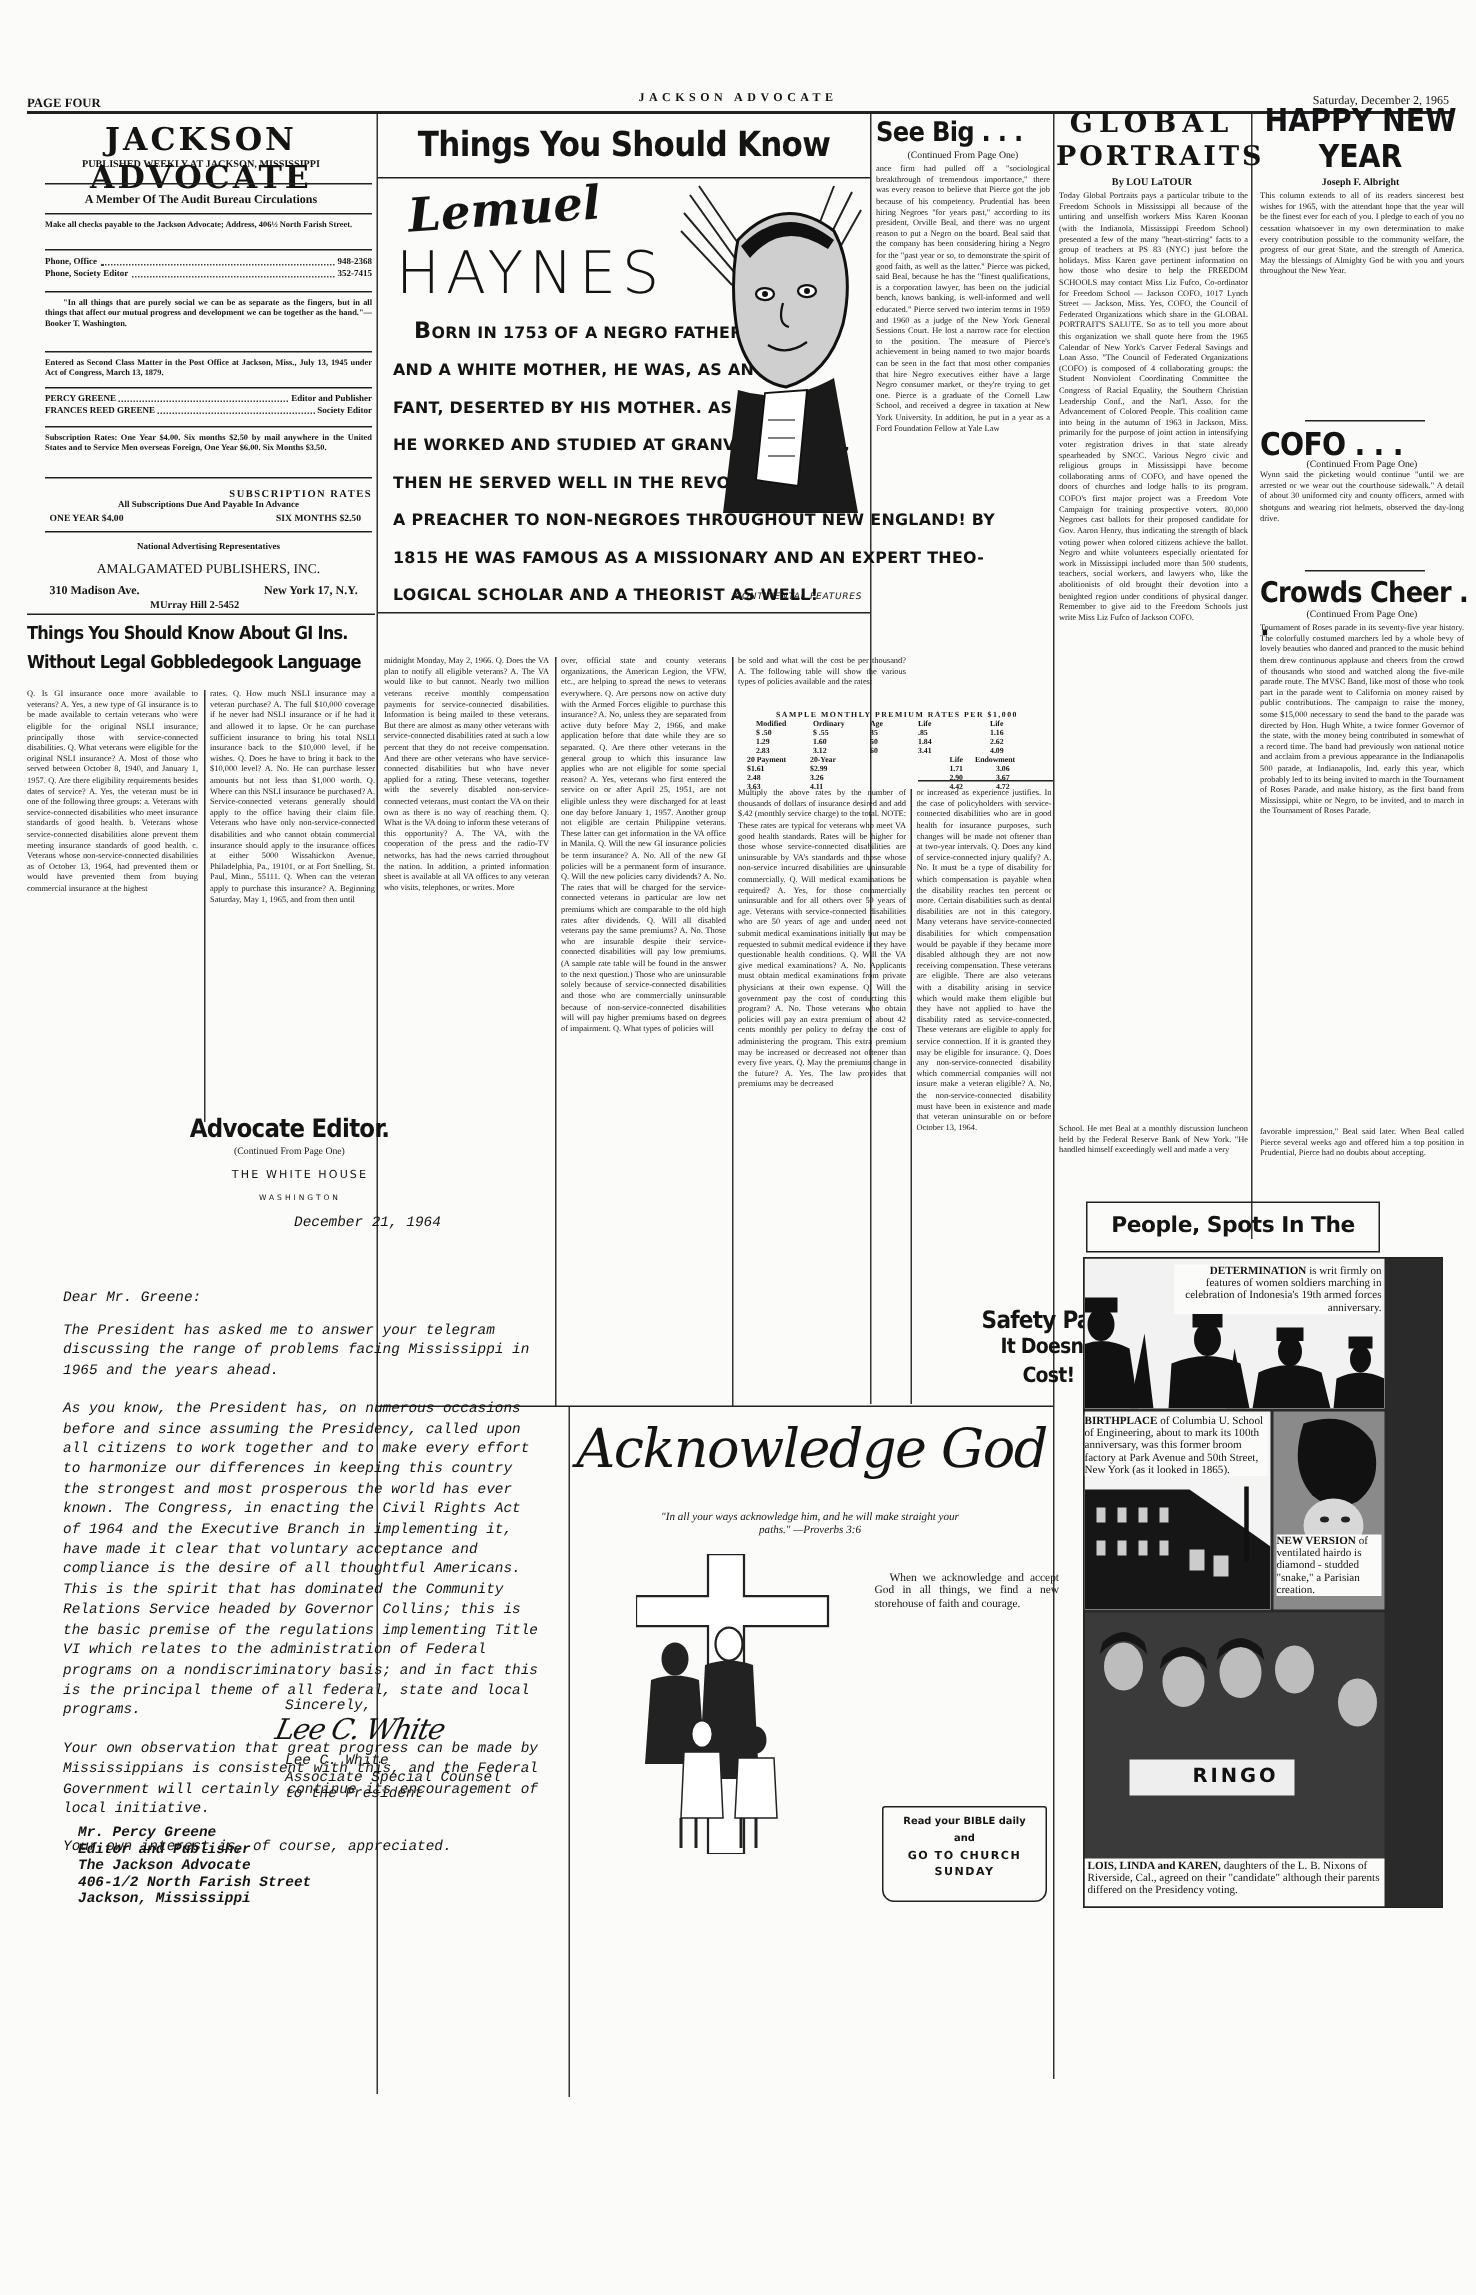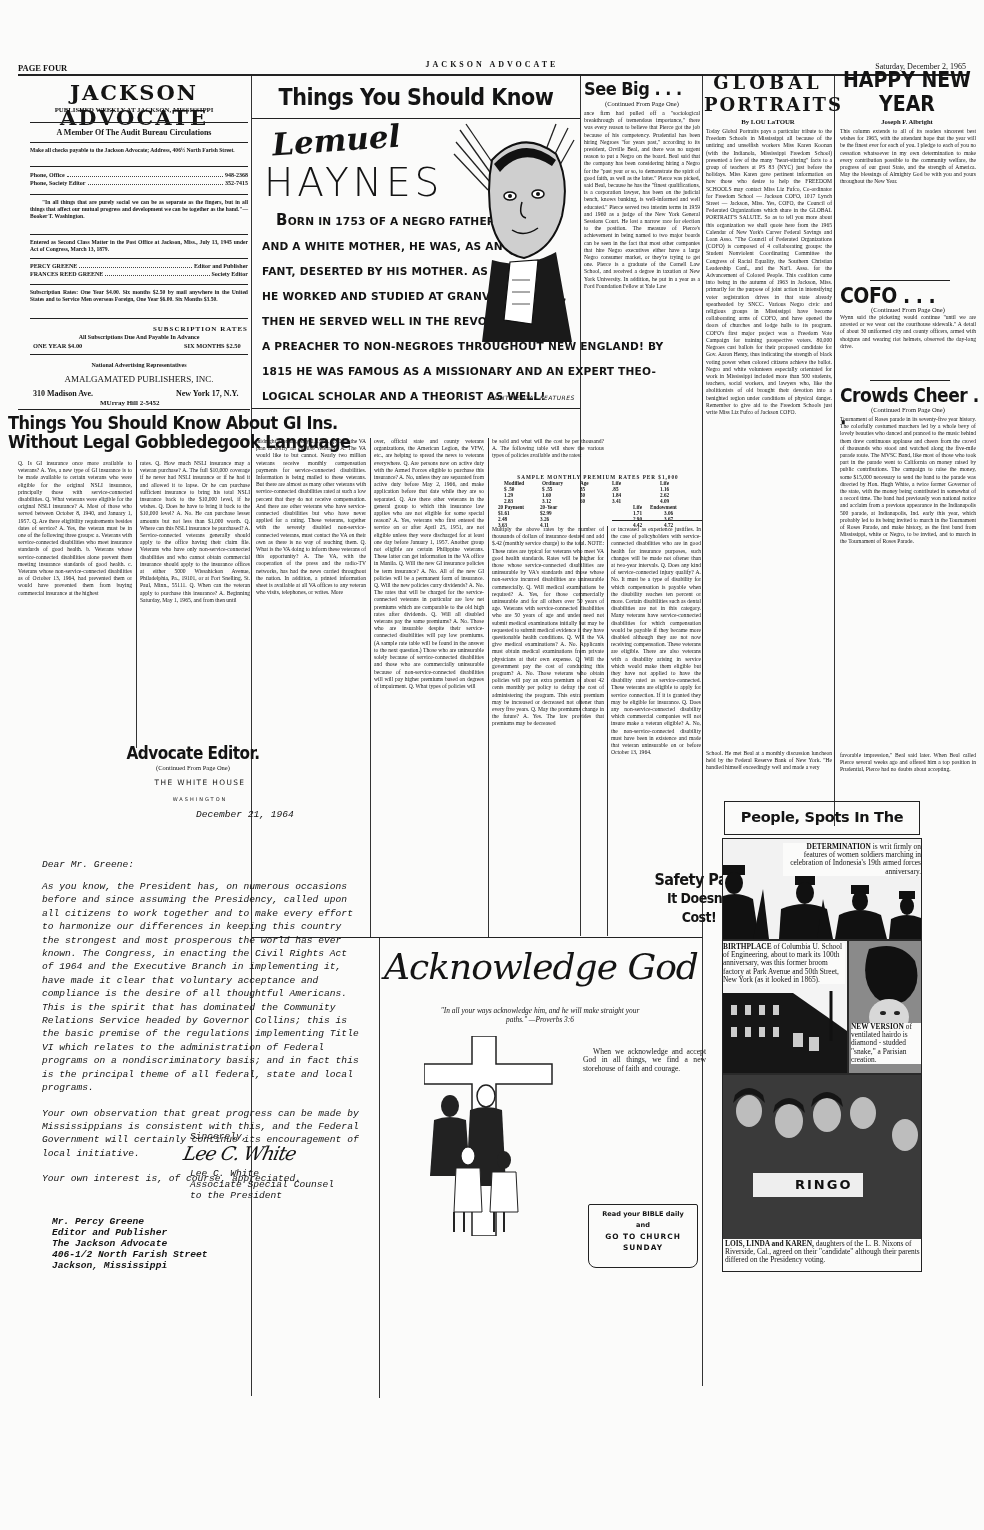--- a/index.html
+++ b/index.html
@@ -126,21 +126,21 @@
     <path d="M60 110 Q72 118 86 108" fill="none" stroke="#111" stroke-width="1.5"></path>
     <path d="M30 222 L40 140 Q72 150 104 132 L120 222Z" fill="#1a1a1a"></path>
     <path d="M58 142 L52 200 L80 204 L86 140Z" fill="#fff" stroke="#111" stroke-width="1.2"></path>
     <path d="M60 160 L78 160 M60 172 L78 172 M60 184 L78 184" stroke="#555" stroke-width="1"></path>
   </svg>
   <div class="abs" style="left:490px;top:394px;font-size:6px;font-style:italic;font-family:'DejaVu Sans',sans-serif;letter-spacing:0.5px;">CONTINENTAL FEATURES</div>
   <div class="rule" style="left:252px;top:408px;width:328px;height:1px;"></div>
 </section>
 
 <section>
-  <div class="abs hdr" style="left:8px;top:413px;font-size:18px;line-height:19px;">
+  <div class="abs hdr" style="left:18px;top:413px;font-size:12px;line-height:19px;">
     <div>Things You Should Know About GI Ins.</div>
     <div>Without Legal Gobbledegook Language</div>
   </div>
   <div class="abs tiny" style="left:18px;width:114px;top:460px;height:286px;overflow:hidden;">Q. Is GI insurance once more available to veterans? A. Yes, a new type of GI insurance is to be made available to certain veterans who were eligible for the original NSLI insurance, principally those with service-connected disabilities. Q. What veterans were eligible for the original NSLI insurance? A. Most of those who served between October 8, 1940, and January 1, 1957. Q. Are there eligibility requirements besides dates of service? A. Yes, the veteran must be in one of the following three groups: a. Veterans with service-connected disabilities who meet insurance standards of good health. b. Veterans whose service-connected disabilities alone prevent them meeting insurance standards of good health. c. Veterans whose non-service-connected disabilities as of October 13, 1964, had prevented them or would have prevented them from buying commercial insurance at the highest</div>
   <div class="vrule" style="left:136px;top:460px;height:288px;"></div>
   <div class="abs tiny" style="left:140px;width:110px;top:460px;height:286px;overflow:hidden;">rates. Q. How much NSLI insurance may a veteran purchase? A. The full $10,000 coverage if he never had NSLI insurance or if he had it and allowed it to lapse. Or he can purchase sufficient insurance to bring his total NSLI insurance back to the $10,000 level, if he wishes. Q. Does he have to bring it back to the $10,000 level? A. No. He can purchase lesser amounts but not less than $1,000 worth. Q. Where can this NSLI insurance be purchased? A. Service-connected veterans generally should apply to the office having their claim file. Veterans who have only non-service-connected disabilities and who cannot obtain commercial insurance should apply to the insurance offices at either 5000 Wissahickon Avenue, Philadelphia, Pa., 19101, or at Fort Snelling, St. Paul, Minn., 55111. Q. When can the veteran apply to purchase this insurance? A. Beginning Saturday, May 1, 1965, and from then until</div>
   <div class="abs tiny" style="left:256px;width:110px;top:438px;height:308px;overflow:hidden;">midnight Monday, May 2, 1966. Q. Does the VA plan to notify all eligible veterans? A. The VA would like to but cannot. Nearly two million veterans receive monthly compensation payments for service-connected disabilities. Information is being mailed to these veterans. But there are almost as many other veterans with service-connected disabilities rated at such a low percent that they do not receive compensation. And there are other veterans who have service-connected disabilities but who have never applied for a rating. These veterans, together with the severely disabled non-service-connected veterans, must contact the VA on their own as there is no way of reaching them. Q. What is the VA doing to inform these veterans of this opportunity? A. The VA, with the cooperation of the press and the radio-TV networks, has had the news carried throughout the nation. In addition, a printed information sheet is available at all VA offices to any veteran who visits, telephones, or writes. More</div>
   <div class="vrule" style="left:370px;top:438px;height:500px;"></div>
   <div class="abs tiny" style="left:374px;width:110px;top:438px;height:498px;overflow:hidden;">over, official state and county veterans organizations, the American Legion, the VFW, etc., are helping to spread the news to veterans everywhere. Q. Are persons now on active duty with the Armed Forces eligible to purchase this insurance? A. No, unless they are separated from active duty before May 2, 1966, and make application before that date while they are so separated. Q. Are there other veterans in the general group to which this insurance law applies who are not eligible for some special reason? A. Yes, veterans who first entered the service on or after April 25, 1951, are not eligible unless they were discharged for at least one day before January 1, 1957. Another group not eligible are certain Philippine veterans. These latter can get information in the VA office in Manila. Q. Will the new GI insurance policies be term insurance? A. No. All of the new GI policies will be a permanent form of insurance. Q. Will the new policies carry dividends? A. No. The rates that will be charged for the service-connected veterans in particular are low net premiums which are comparable to the old high rates after dividends. Q. Will all disabled veterans pay the same premiums? A. No. Those who are insurable despite their service-connected disabilities will pay low premiums. (A sample rate table will be found in the answer to the next question.) Those who are uninsurable solely because of service-connected disabilities and those who are commercially uninsurable because of non-service-connected disabilities will will pay higher premiums based on degrees of impairment. Q. What types of policies will</div>
   <div class="vrule" style="left:488px;top:438px;height:500px;"></div>
@@ -237,21 +237,21 @@
 
 <section>
   <div class="abs hdr" style="left:840px;top:384px;font-size:19px;">Crowds Cheer . .</div>
   <div class="abs cont" style="left:840px;width:136px;top:406px;">(Continued From Page One)</div>
   <div class="abs tiny" style="left:840px;width:136px;top:416px;height:344px;overflow:hidden;">Tournament of Roses parade in its seventy-five year history. The colorfully costumed marchers led by a whole bevy of lovely beauties who danced and pranced to the music behind them drew continuous applause and cheers from the crowd of thousands who stood and watched along the five-mile parade route. The MVSC Band, like most of those who took part in the parade went to California on money raised by public contributions. The campaign to raise the money, some $15,000 necessary to send the band to the parade was directed by Hon. Hugh White, a twice former Governor of the state, with the money being contributed in somewhat of a record time. The band had previously won national notice and acclaim from a previous appearance in the Indianapolis 500 parade, at Indianapolis, Ind. early this year, which probably led to its being invited to march in the Tournament of Roses Parade, and make history, as the first band from Mississippi, white or Negro, to be invited, and to march in the Tournament of Roses Parade.</div>
   <div class="abs tiny" style="left:840px;width:136px;top:752px;height:44px;overflow:hidden;">favorable impression," Beal said later. When Beal called Pierce several weeks ago and offered him a top position in Prudential, Pierce had no doubts about accepting.</div>
 </section>
 
 <section>
   <div class="abs center" style="left:724px;width:196px;top:801px;height:34px;border:1.5px solid #222;font-family:'DejaVu Sans',sans-serif;font-size:14.5px;line-height:30px;font-weight:bold;letter-spacing:-0.3px;">People, Spots In The News</div>
-  <div class="abs" style="left:722px;top:838px;width:200px;height:434px;border:1.5px solid #222;background:#2a2a2a;overflow:hidden;">
+  <div class="abs" style="left:722px;top:838px;width:240px;height:434px;border:1.5px solid #222;background:#2a2a2a;overflow:hidden;">
 
     <div class="photo" style="left:0;top:0;width:200px;height:100px;background:#f2f2f2;">
       <svg width="200" height="100" viewBox="0 0 200 100">
         <g fill="#111">
           <rect x="0" y="26" width="22" height="10"></rect>
             <ellipse cx="11" cy="44" rx="9" ry="11"></ellipse>
             <path d="M-6 60 Q11 50 30 60 L36 100 L-6 100Z"></path>
           <rect x="72" y="36" width="20" height="10"></rect>
             <ellipse cx="82" cy="54" rx="9" ry="11"></ellipse>
             <path d="M58 70 Q82 60 104 70 L110 100 L56 100Z"></path>
@@ -321,20 +321,21 @@
 </section>
 
 <section>
   <div class="abs center hdr" style="left:18px;width:350px;top:743px;font-size:17px;">Advocate Editor.</div>
   <div class="abs cont" style="left:18px;width:350px;top:764px;">(Continued From Page One)</div>
   <div class="abs" style="left:100px;width:200px;top:778px;text-align:center;font-family:'DejaVu Sans',sans-serif;font-size:7.4px;letter-spacing:1.4px;">THE WHITE HOUSE</div>
   <div class="abs" style="left:100px;width:200px;top:796px;text-align:center;font-family:'DejaVu Sans',sans-serif;font-size:5px;letter-spacing:2px;">WASHINGTON</div>
   <div class="abs typewriter" style="left:196px;top:808px;">December 21, 1964</div>
   <div class="abs typewriter" style="left:42px;top:858px;">Dear Mr. Greene:</div>
   <div class="abs typewriter" style="left:42px;top:880px;width:322px;">
+    <p style="margin-bottom:12px;">The President has asked me to answer your telegram discussing the range of problems facing Mississippi in 1965 and the years ahead.</p>
     <p style="margin-bottom:12px;">As you know, the President has, on numerous occasions before and since assuming the Presidency, called upon all citizens to work together and to make every effort to harmonize our differences in keeping this country the strongest and most prosperous the world has ever known. The Congress, in enacting the Civil Rights Act of 1964 and the Executive Branch in implementing it, have made it clear that voluntary acceptance and compliance is the desire of all thoughtful Americans. This is the spirit that has dominated the Community Relations Service headed by Governor Collins; this is the basic premise of the regulations implementing Title VI which relates to the administration of Federal programs on a nondiscriminatory basis; and in fact this is the principal theme of all federal, state and local programs.</p>
     <p style="margin-bottom:12px;">Your own observation that great progress can be made by Mississippians is consistent with this, and the Federal Government will certainly continue its encouragement of local initiative.</p>
     <p>Your own interest is, of course, appreciated.</p>
   </div>
   <div class="abs typewriter" style="left:190px;top:1130px;">Sincerely,</div>
   <div class="abs script" style="left:184px;top:1142px;font-size:19px;font-weight:normal;font-family:'DejaVu Serif',serif;letter-spacing:-1px;transform:skewX(-12deg);">Lee C. White</div>
   <div class="abs typewriter" style="left:190px;top:1168px;line-height:11px;">
     <div>Lee C. White</div>
     <div>Associate Special Counsel</div>
     <div>to the President</div>

